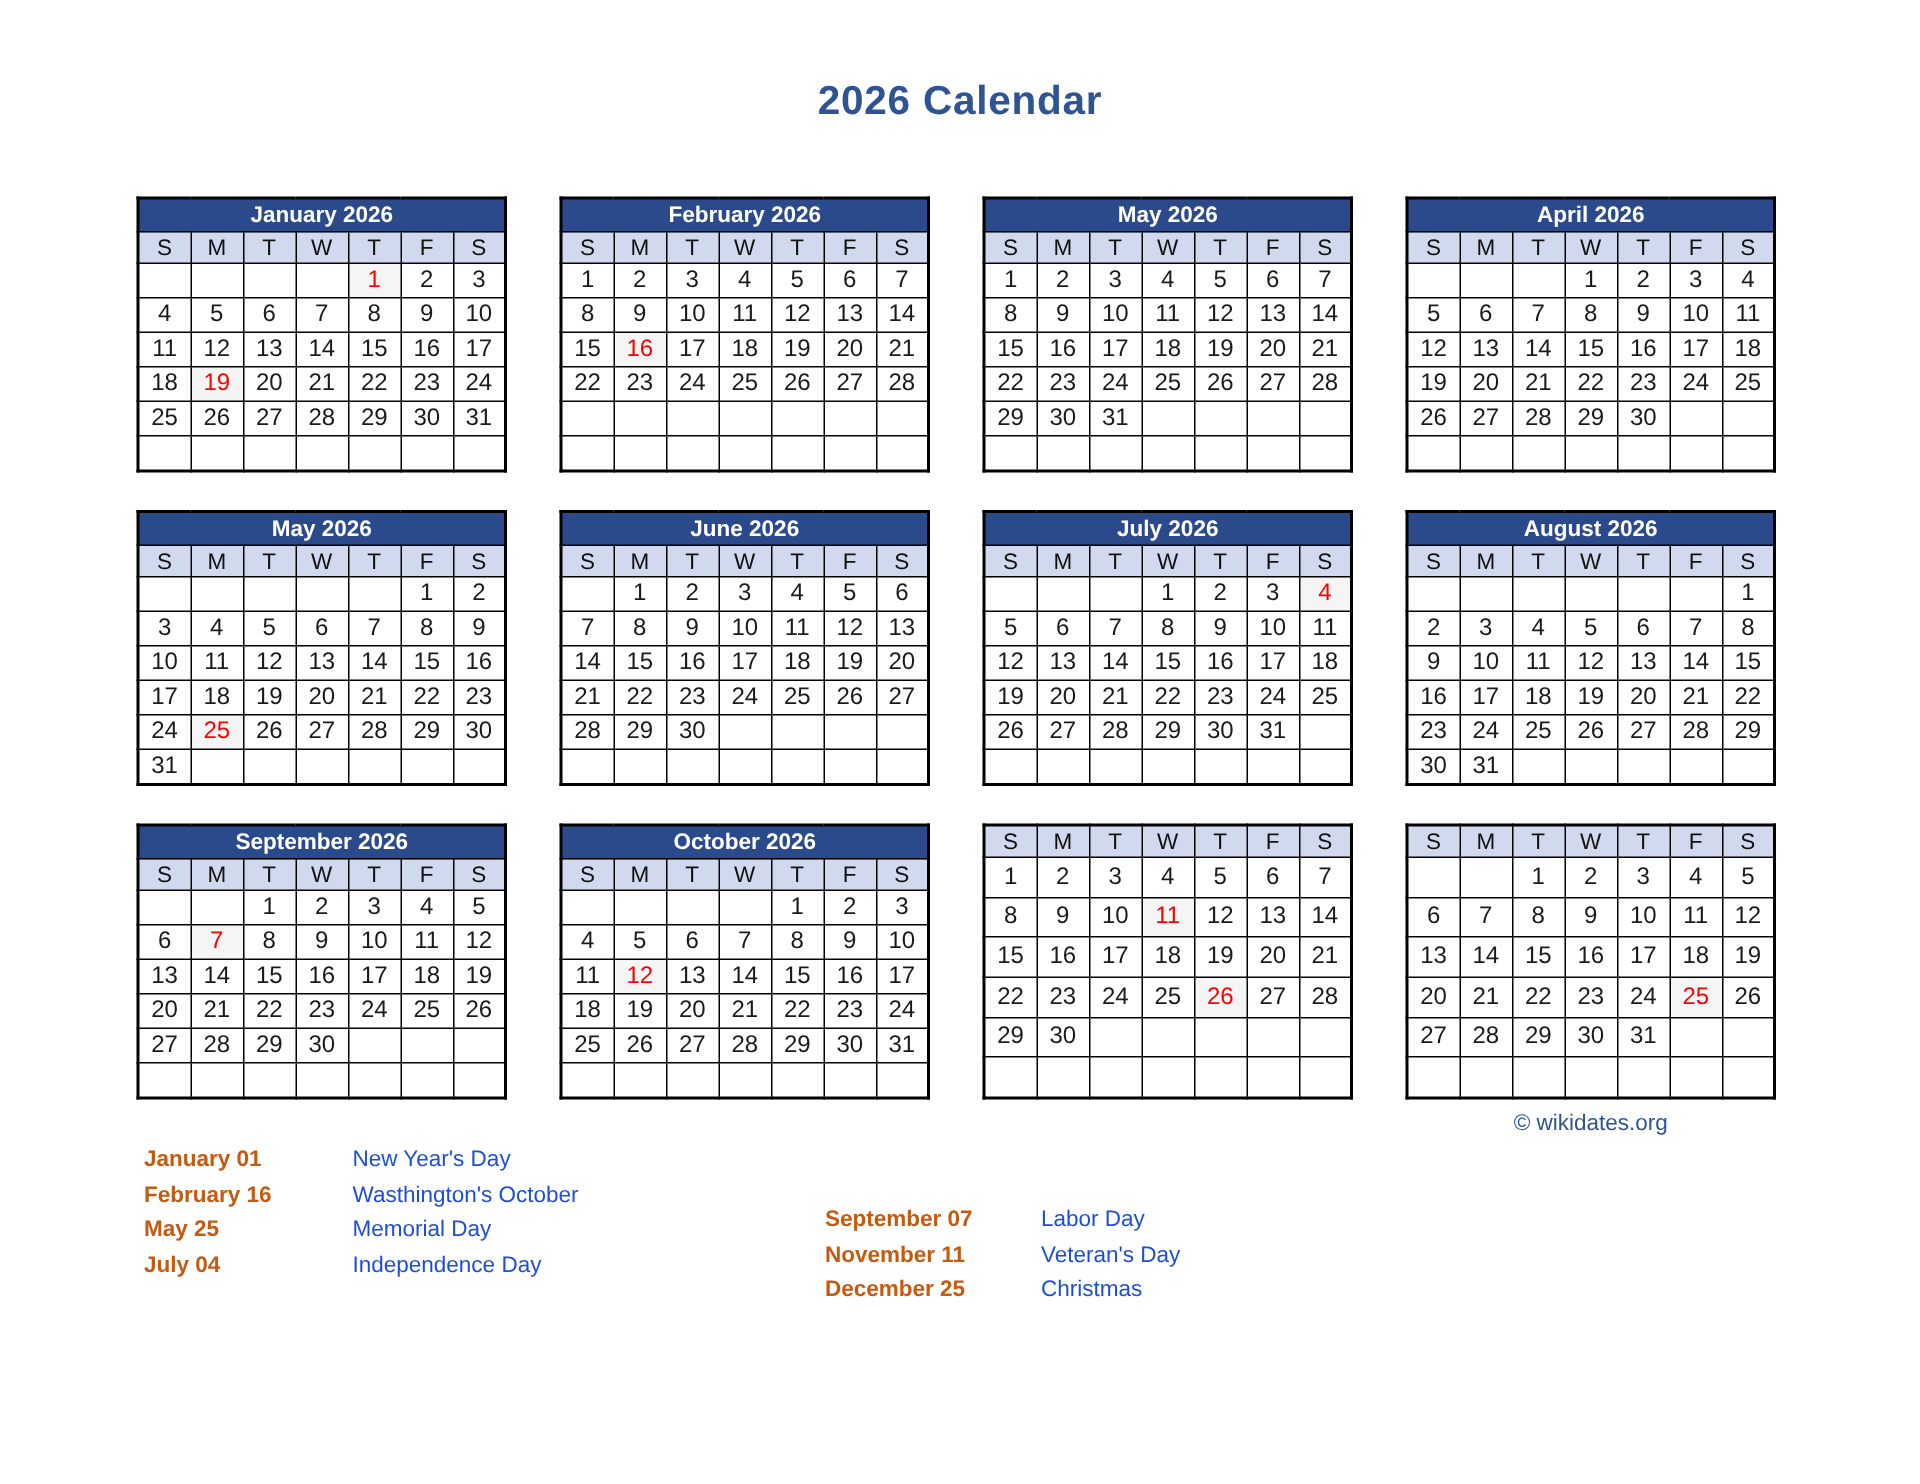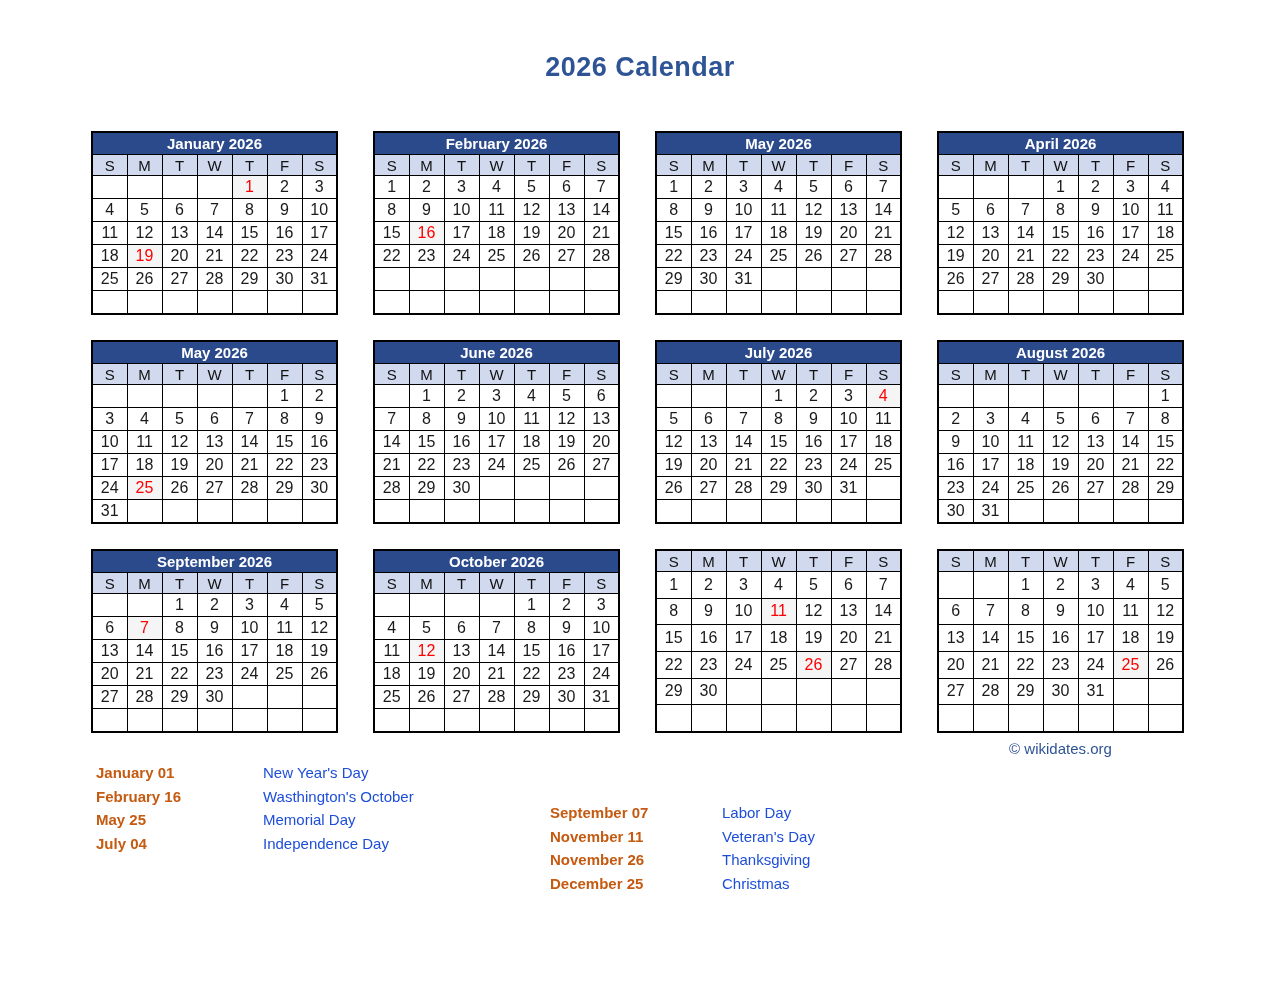--- a/index.html
+++ b/index.html
@@ -77,21 +77,20 @@
     cursor: pointer;
   }
   .legend { position: absolute; top: 761px; }
   .legend-left { left: 96px; }
   .legend-right { left: 550px; margin-top: 40px; }
   .legend-row {
     display: flex;
     align-items: center;
     height: 23.5px;
     font-size: 15px;
-    gap: 28px;
   }
   .legend-date {
     font-weight: bold;
     color: var(--legend-orange, #C55A11);
   }
   .legend-left .legend-date { width: 139px; }
   .legend-right .legend-date { width: 144px; }
   .legend-name { color: #1d4ed8; }
 </style>
 </head>
@@ -981,21 +980,17 @@
   <div class="legend legend-right" id="legend-right">
       <div class="legend-row">
         <span class="legend-date">September 07</span>
         <span class="legend-name">Labor Day</span>
       </div>
       <div class="legend-row">
         <span class="legend-date">November 11</span>
         <span class="legend-name">Veteran's Day</span>
       </div>
       <div class="legend-row">
-        <span class="legend-date">November 26</span>
-        <span class="legend-name">Thanksgiving</span>
-      </div>
-      <div class="legend-row">
         <span class="legend-date">December 25</span>
         <span class="legend-name">Christmas</span>
       </div>
     </div>
 </div>
 
 </body></html>

